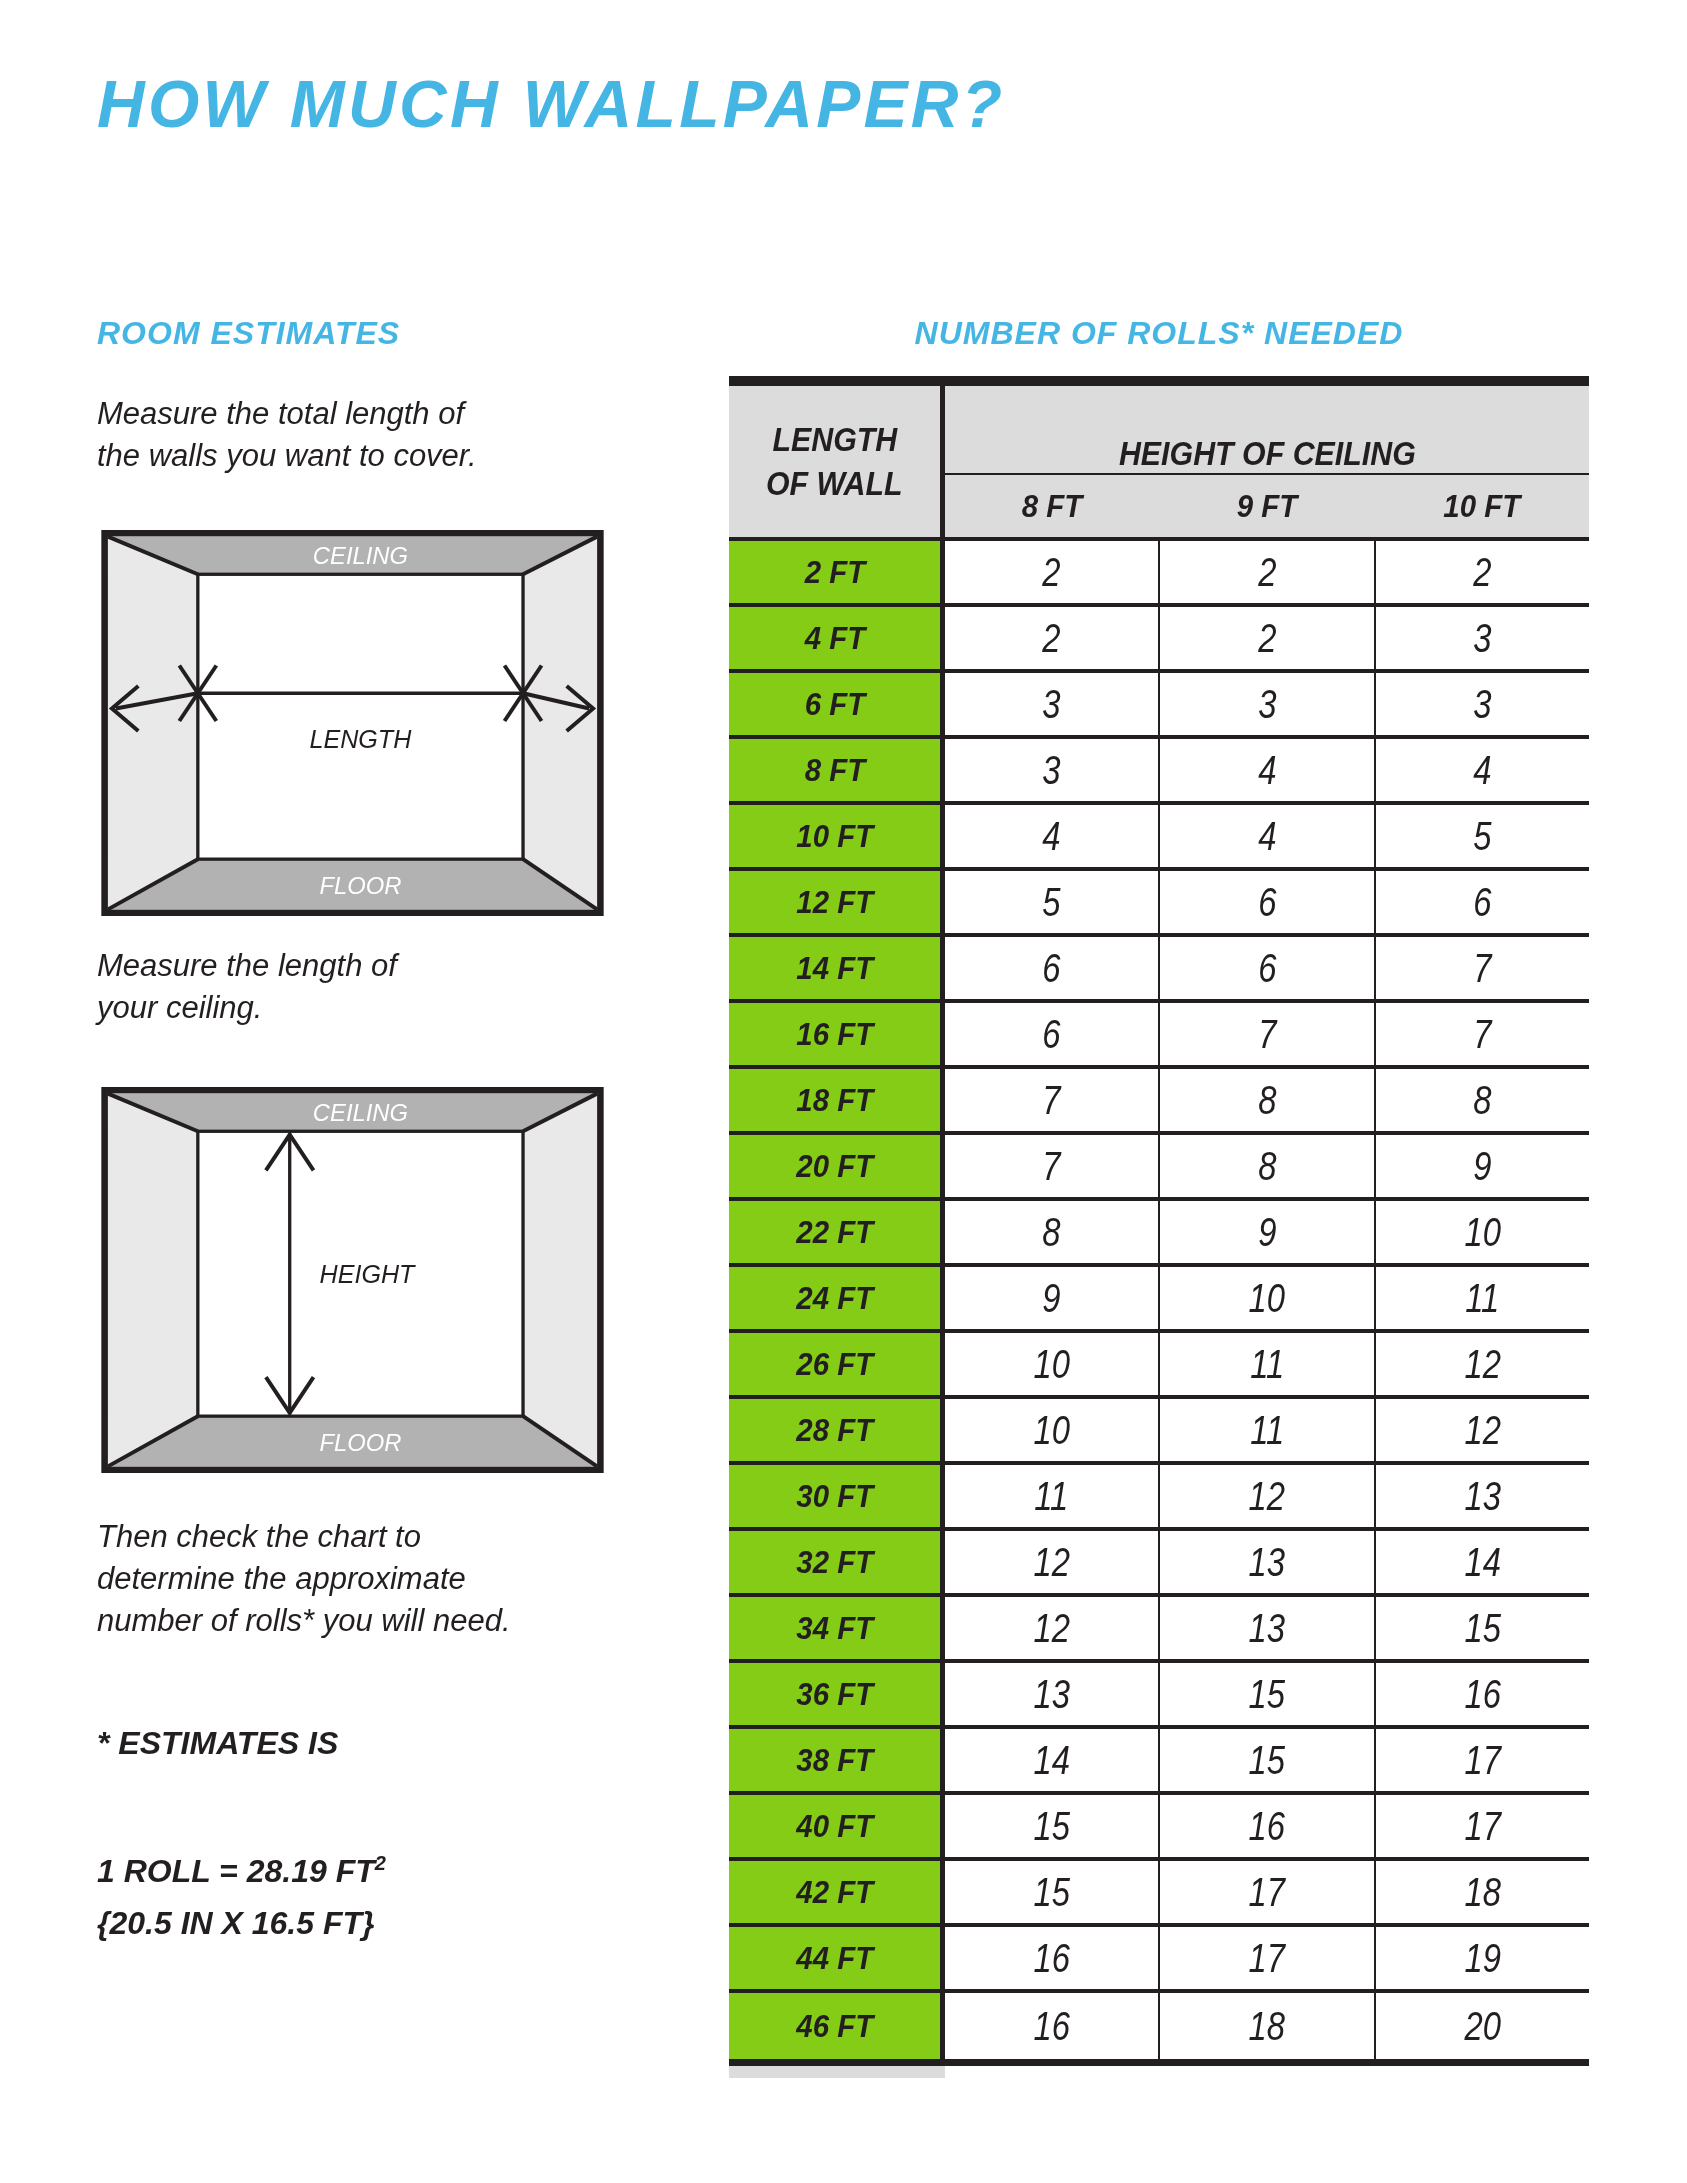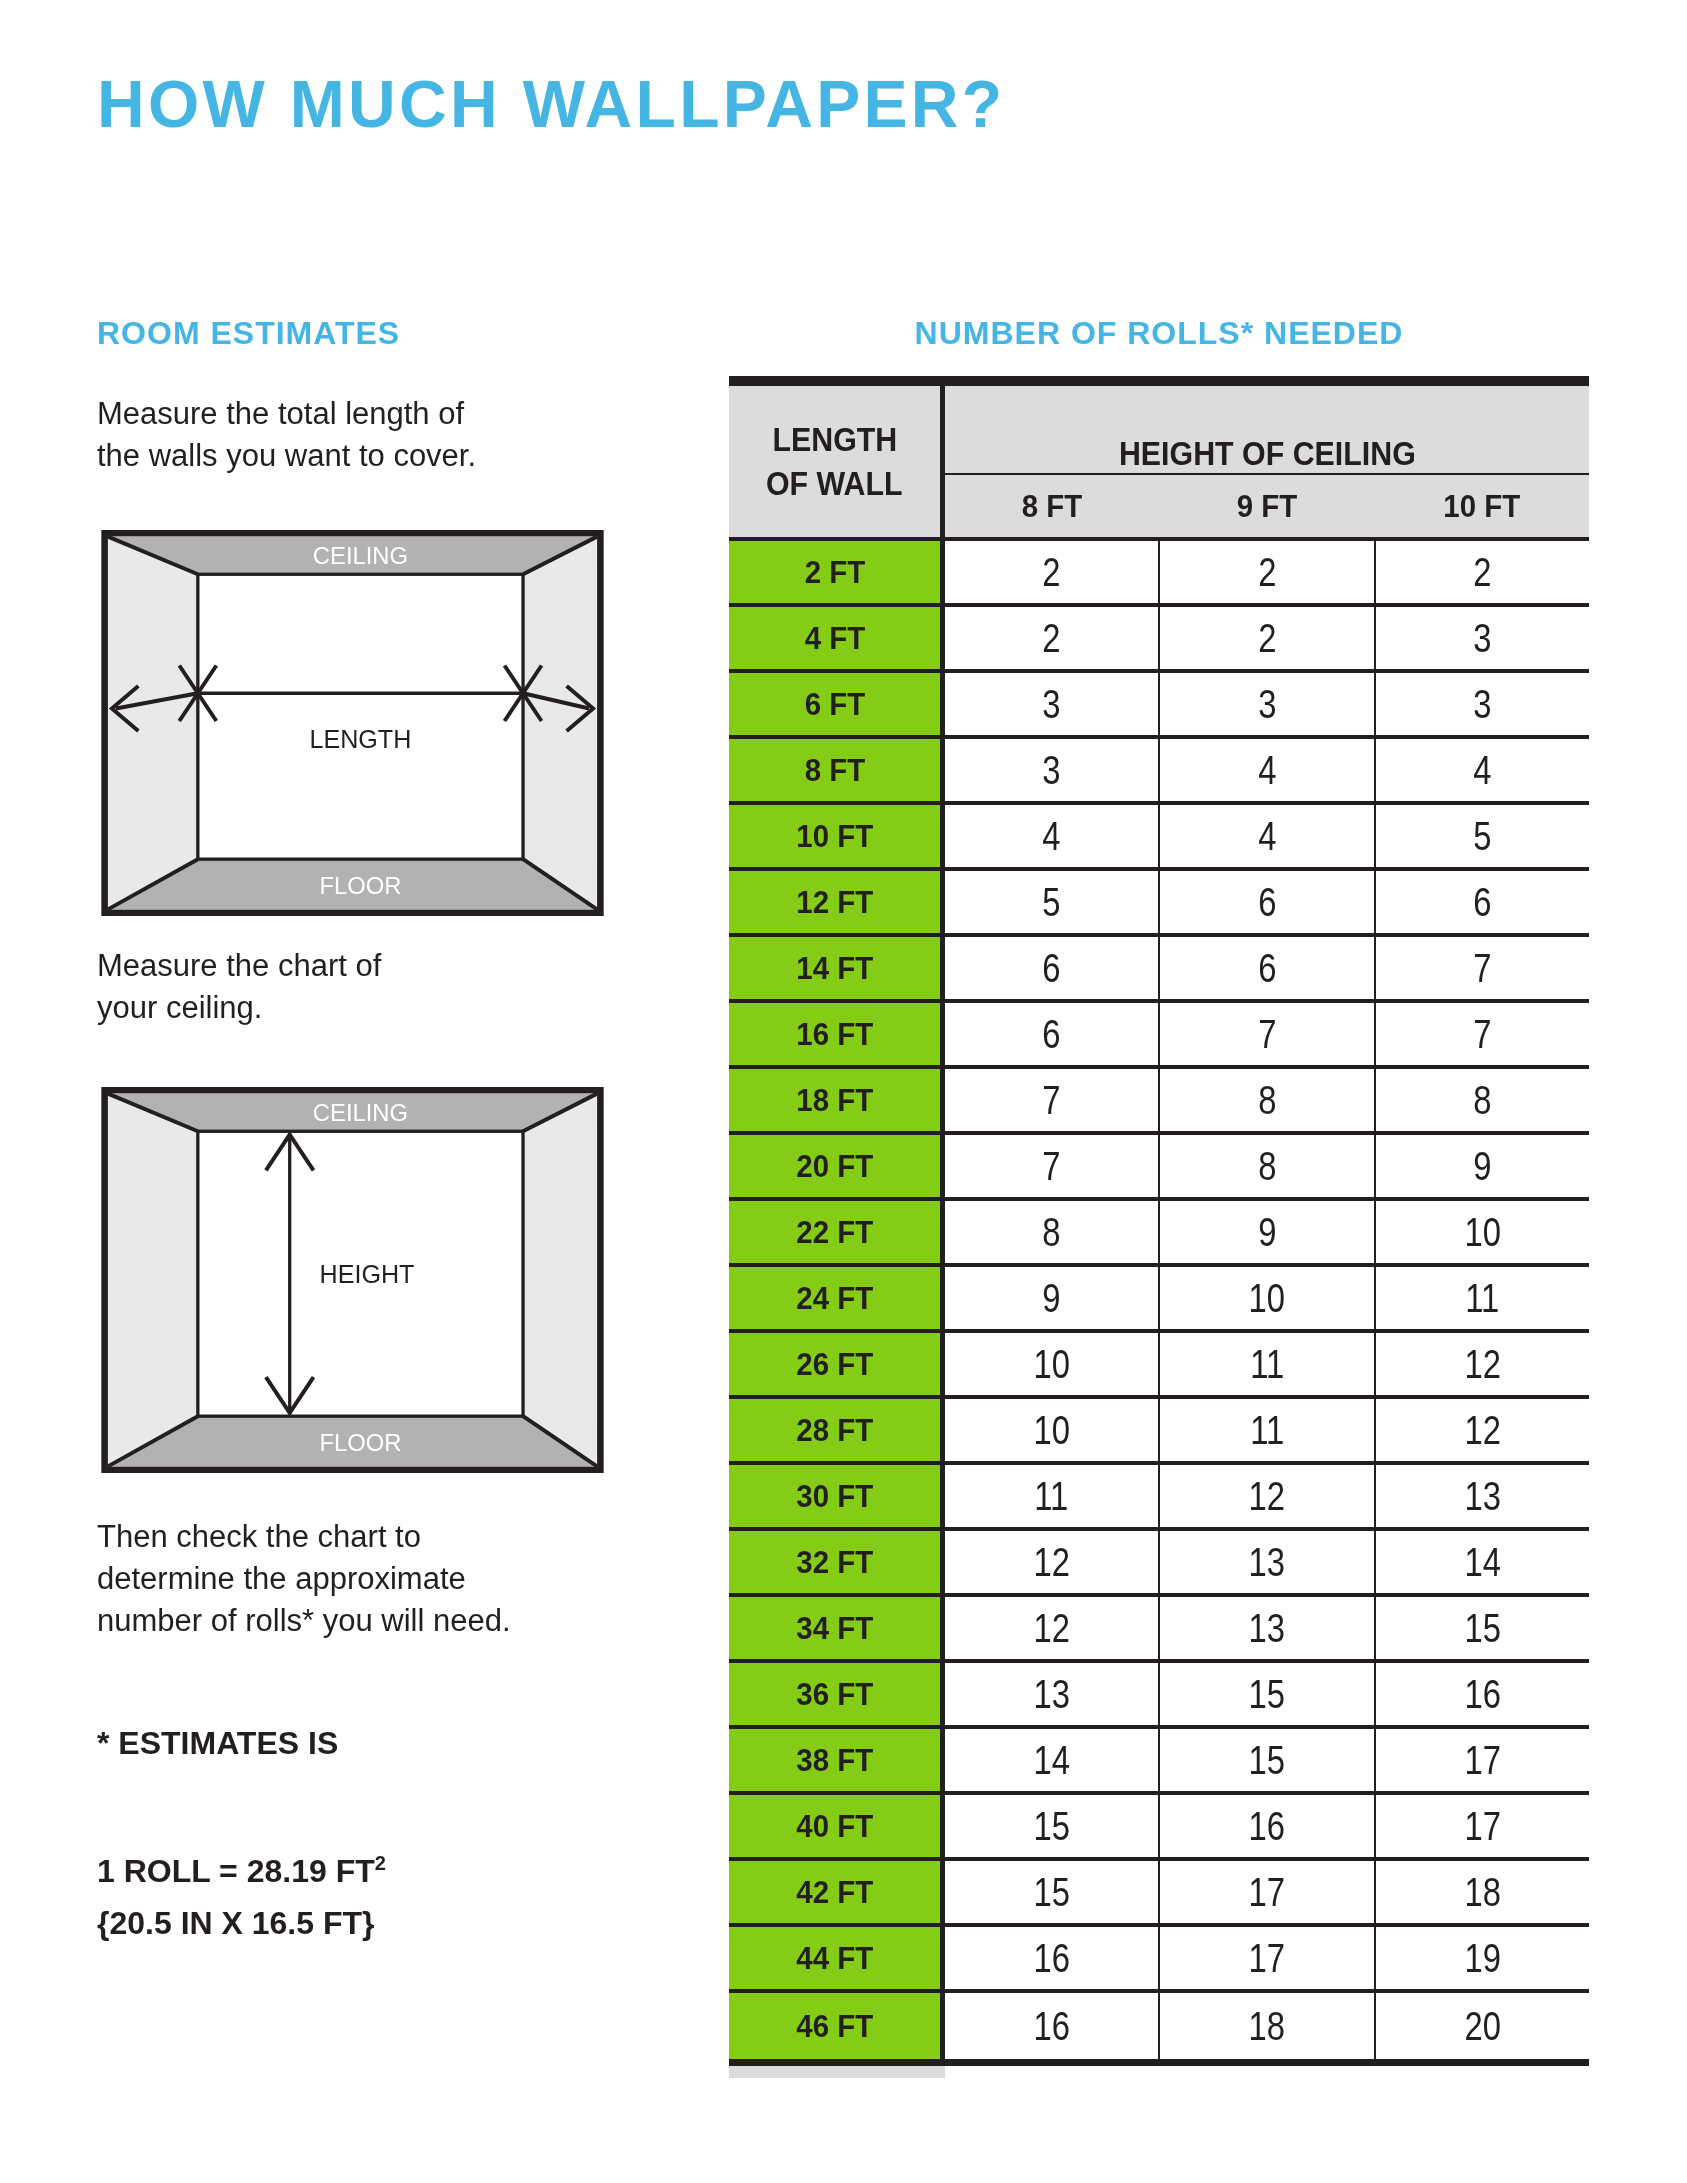--- a/index.html
+++ b/index.html
@@ -1,19 +1,19 @@
 <!DOCTYPE html>
 <html style="font-size:10.6px"><head>
 <meta charset="utf-8">
 <style>
   * { margin:0; padding:0; box-sizing:border-box; }
   html,body { background:#ffffff; }
   .page {
     position:relative; width:1687px; height:2183px; background:#ffffff;
-    font-family:"Liberation Sans", sans-serif; color:#231F20; overflow:hidden;
+    font-family:"Liberation Sans", sans-serif; color:#231F20; overflow:hidden;font-style:italic;
   }
   .abs { position:absolute; }
 
   
   .title {
     left:97px; top:66px; font-size:66px; font-weight:bold;
     letter-spacing:3.3px; color:#45B6E4; white-space:nowrap;
   }
   .sec-h {
     font-size:32px; font-weight:bold; letter-spacing:1px; color:#45B6E4; white-space:nowrap;
@@ -118,21 +118,21 @@
       <polyline points="56,236 16,270 56,304" stroke-width="6"></polyline>
       <line x1="638" y1="247" x2="738" y2="270" stroke-width="6"></line>
       <polyline points="704,236 744,270 704,304" stroke-width="6"></polyline>
     </g>
     <text x="392" y="52" text-anchor="middle" font-size="36" fill="#ffffff">CEILING</text>
     <text x="392" y="550" text-anchor="middle" font-size="36" fill="#ffffff">FLOOR</text>
     <text x="392" y="330" text-anchor="middle" font-size="38" fill="#231F20">LENGTH</text>
   </svg>
 
   <div class="abs para p2">
-    <div>Measure the chart of</div>
+    <div>Measure the length of</div>
     <div>your ceiling.</div>
   </div>
 
   <svg class="abs diagram d2" viewBox="0 0 760 584">
     <rect x="5" y="5" width="750" height="574" fill="#ffffff" stroke="#231F20" stroke-width="10"></rect>
     <polygon points="10,10 750,10 638,67 146,67" fill="#B2B2B2"></polygon>
     <polygon points="10,10 146,67 146,498 10,574" fill="#E9E9E9"></polygon>
     <polygon points="750,10 638,67 638,498 750,574" fill="#E9E9E9"></polygon>
     <polygon points="10,574 146,498 638,498 750,574" fill="#B2B2B2"></polygon>
     <rect x="146" y="67" width="492" height="431" fill="#ffffff" stroke="#231F20" stroke-width="5"></rect>

